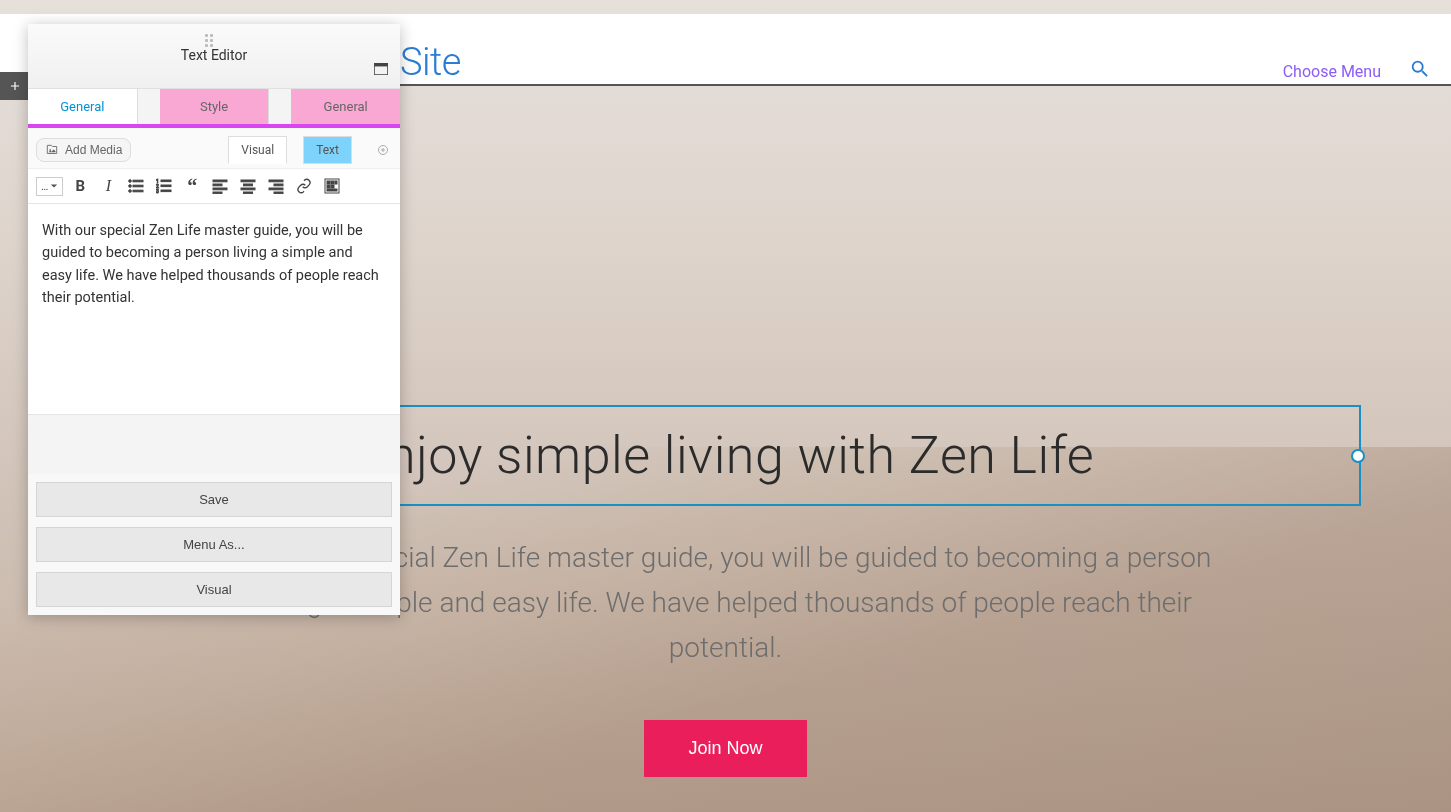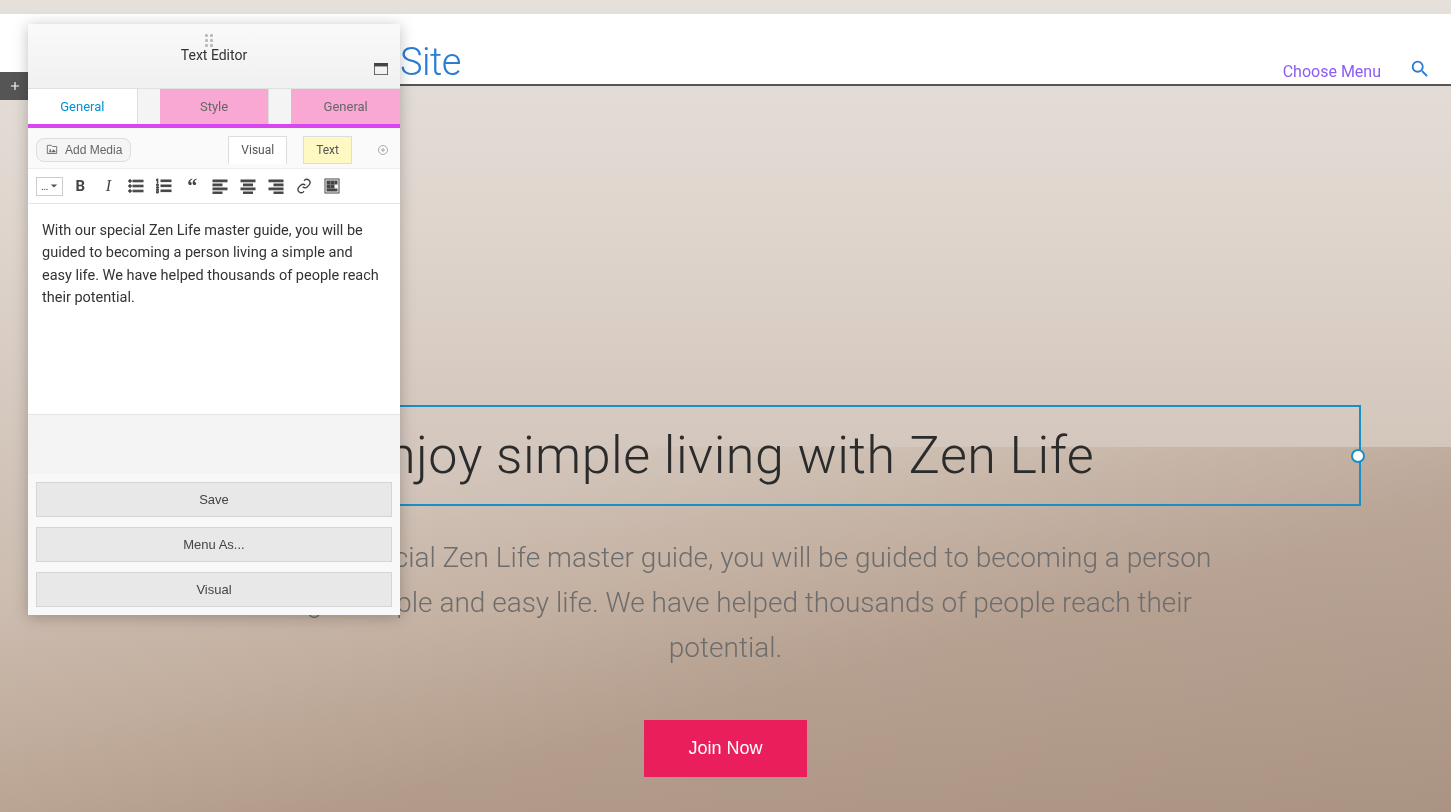--- a/index.html
+++ b/index.html
@@ -40,21 +40,21 @@
 
 .tabs { display: flex; border-bottom: 4px solid #d946ef; background: #f4f4f4; gap: 22px; }
 .tab { flex: 1; text-align: center; padding: 10px 0; font-size: 13px; color: #666; cursor: pointer; background: #f9a8d4; border-right: 1px solid #ddd; }
 .tab:last-child { border-right: none; }
 .tab.active { background: #fff; color: #0092d6; }
 
 .media-row { display: flex; align-items: center; padding: 8px 8px 4px 8px; background: #fafafa; border-bottom: 1px solid #eee; }
 .add-media-btn { display: flex; align-items: center; gap: 6px; background: #f5f5f5; border: 1px solid #ddd; padding: 4px 8px; font-size: 12px; color: #666; cursor: pointer; border-radius: 8px; }
 .add-media-btn svg { width: 14px; height: 14px; fill: #666; }
 .right-mode { margin-left: auto; display: flex; align-items: center; gap: 16px; }
-.mode-tab { padding: 6px 12px; font-size: 12px; color: #555; background: #fef9c3; border: 1px solid #ddd; cursor: pointer; }
+.mode-tab { padding: 6px 12px; font-size: 12px; color: #555; background: #7dd3fc; border: 1px solid #ddd; cursor: pointer; }
 .mode-tab.active { background: #fff; border-bottom-color: #fff; }
 .plus-mini { width: 18px; height: 18px; margin-left: 6px; display: flex; align-items: center; justify-content: center; }
 .plus-mini svg { width: 12px; height: 12px; fill: #aaa; }
 
 .toolbar { display: flex; align-items: center; gap: 6px; padding: 6px 8px; border-bottom: 1px solid #e5e5e5; background: #fff; flex-wrap: wrap; }
 .para-sel { border: 1px solid #ccc; padding: 2px 4px; font-size: 11px; display: flex; align-items: center; gap: 2px; cursor: pointer; }
 .para-sel svg { width: 8px; height: 8px; fill: #555; }
 .tb-btn { width: 22px; height: 22px; display: flex; align-items: center; justify-content: center; cursor: pointer; color: #444; }
 .tb-btn svg { width: 16px; height: 16px; fill: #444; stroke: #444; }
 

